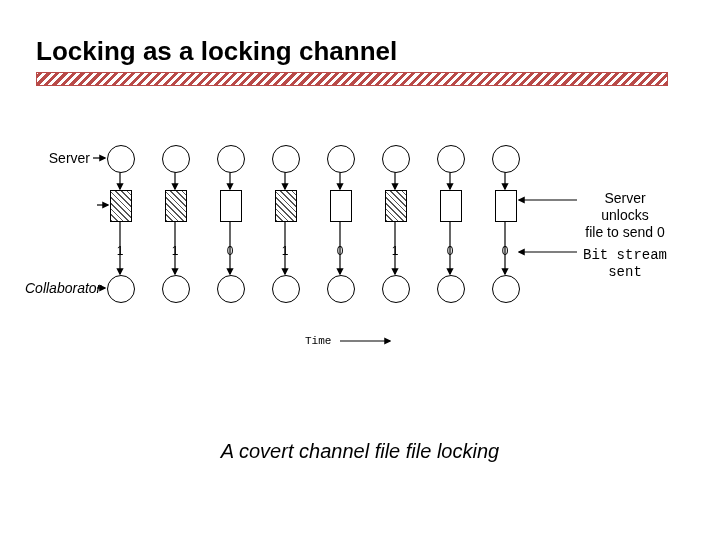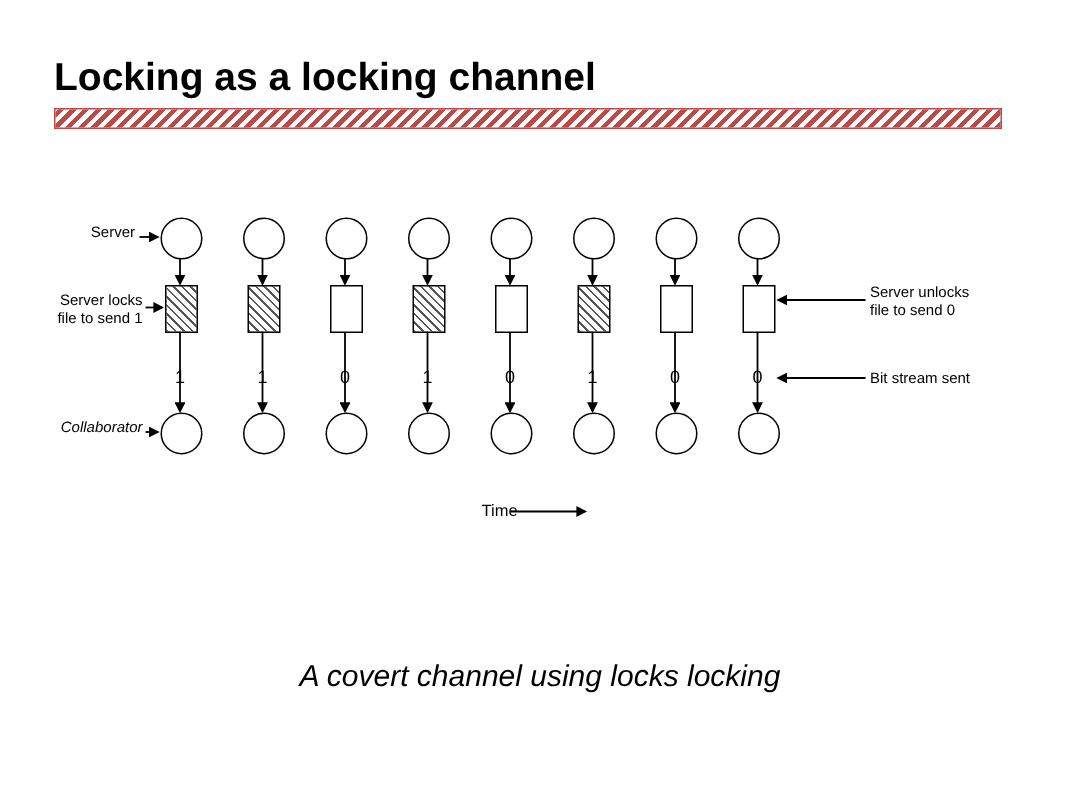--- a/index.html
+++ b/index.html
@@ -38,27 +38,27 @@
   .diagram {
     position: absolute;
     left: 60px;
     top: 140px;
     width: 600px;
     height: 220px;
   }
   .label {
     position: absolute;
     font-family: Arial, sans-serif;
-    font-size: 10px;
+    font-size: 14px;
     color: #000;
     line-height: 1.2;
     text-align: right;
   }
   .label-right {
-    text-align: left;
+    text-align: center;
   }
   .circle {
     position: absolute;
     width: 26px;
     height: 26px;
     border: 1.5px solid #000;
     border-radius: 50%;
     background: #fff;
   }
   .rect {
@@ -80,23 +80,22 @@
   }
   .bit {
     position: absolute;
     font-family: Arial, sans-serif;
     font-size: 12px;
     text-align: center;
     width: 20px;
   }
   .time-label {
     position: absolute;
-    font-family: Liberation Sans, sans-serif;
+    font-family: Liberation Mono, monospace;
     font-size: 11px;
-    margin-left: 16px;
   }
   .caption {
     position: absolute;
     left: 0;
     top: 440px;
     width: 720px;
     text-align: center;
     font-family: 'Comic Sans MS', 'Bradley Hand', cursive, sans-serif;
     font-size: 20px;
     font-weight: normal;
@@ -138,27 +137,25 @@
       <line x1="445" y1="81" x2="445" y2="134" stroke="#000" stroke-width="1.2" marker-end="url(#arr)"></line>
       <line x1="33" y1="18" x2="45" y2="18" stroke="#000" stroke-width="1.2" marker-end="url(#arr)"></line>
       <line x1="37" y1="65" x2="48" y2="65" stroke="#000" stroke-width="1.2" marker-end="url(#arr)"></line>
       <line x1="37" y1="148" x2="45" y2="148" stroke="#000" stroke-width="1.2" marker-end="url(#arr)"></line>
       <line x1="517" y1="60" x2="459" y2="60" stroke="#000" stroke-width="1.2" marker-end="url(#arr)"></line>
       <line x1="517" y1="112" x2="459" y2="112" stroke="#000" stroke-width="1.2" marker-end="url(#arr)"></line>
       <line x1="280" y1="201" x2="330" y2="201" stroke="#000" stroke-width="1.2" marker-end="url(#arr)"></line>
     </svg>
 
   <div class="label" style="left:-15px; top:10px; width:45px;">Server</div>
-  <div class="label" style="left:-35px; top:55px; width:70px; white-space:pre-line;">Server locks
-file to send 1</div>
   <div class="label" style="left:-35px; top:140px; width:70px;font-style:italic;">Collaborator</div>
 
   <div class="label label-right" style="left:520px; top:50px; width:90px; white-space:pre-line;">Server unlocks
 file to send 0</div>
-  <div class="label label-right" style="left:520px; top:107px; width:90px;">Bit stream sent</div>
+  <div class="label label-right" style="left:520px; top:107px; width:90px;font-family:Liberation Mono, monospace;">Bit stream sent</div>
 
   <div class="time-label" style="left:245px; top:195px;">Time</div>
 
   <div id="columns">
       <div class="circle" style="left: 47px; top: 5px;"></div>
       <div class="rect filled" style="left: 50px; top: 50px;"></div>
       <div class="bit" style="left: 50px; top: 104px;">1</div>
       <div class="circle" style="left: 47px; top: 135px;"></div>
       <div class="circle" style="left: 102px; top: 5px;"></div>
       <div class="rect filled" style="left: 105px; top: 50px;"></div>
@@ -185,13 +182,13 @@
       <div class="bit" style="left: 380px; top: 104px;">0</div>
       <div class="circle" style="left: 377px; top: 135px;"></div>
       <div class="circle" style="left: 432px; top: 5px;"></div>
       <div class="rect" style="left: 435px; top: 50px;"></div>
       <div class="bit" style="left: 435px; top: 104px;">0</div>
       <div class="circle" style="left: 432px; top: 135px;"></div>
     </div>
 
 </div>
 
-<div class="caption">A covert channel using locks locking</div>
+<div class="caption">A covert channel file file locking</div>
 
 </body></html>

